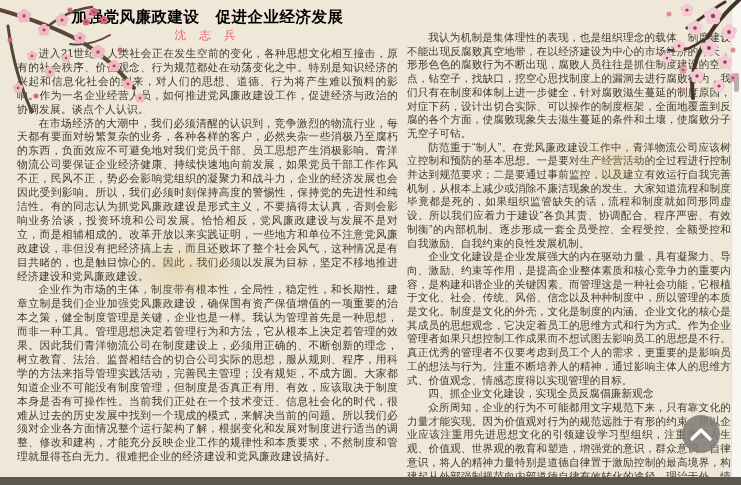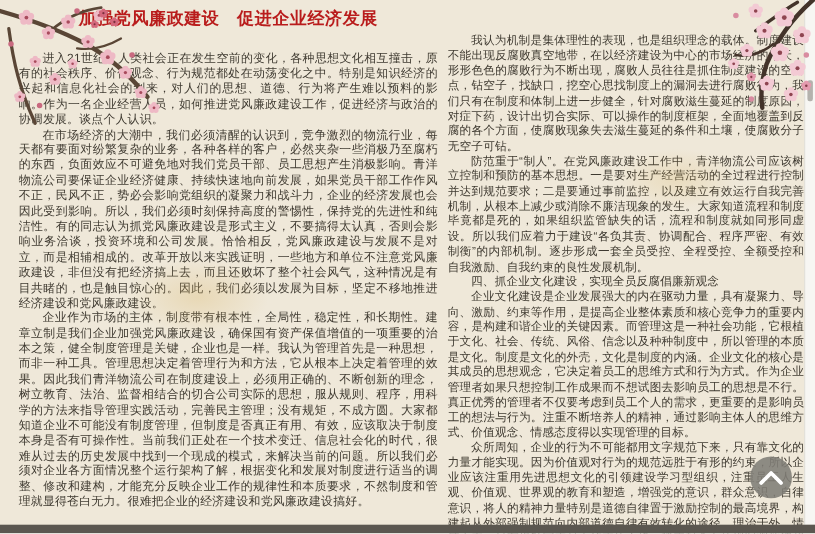--- a/index.html
+++ b/index.html
@@ -2,21 +2,21 @@
 <html><head>
 <meta charset="utf-8">
 <style>
   html,body{margin:0;padding:0;background:#ffffff;}
   .page{
     position:relative;width:741px;height:485px;background:#efe8d9;
     overflow:hidden;font-family:"Liberation Sans","DejaVu Sans",sans-serif;
   }
   .title{
     position:absolute;left:17px;top:7px;width:381px;margin:0;
-    text-align:center;font-size:15.5px;font-weight:bold;color:#b91c1c;
+    text-align:center;font-size:15.5px;font-weight:bold;color:#000000;
     letter-spacing:0.5px;white-space:nowrap;
   }
   .author{
     position:absolute;left:17px;top:28px;width:381px;text-align:center;
     font-size:11.5px;color:#e8566e;letter-spacing:5px;
   }
   .col{position:absolute;color:#3f3a31;}
   .col-left{left:17px;top:47px;width:381px;font-size:10.8px;line-height:13.9px;letter-spacing:0.2px;}
   .col-right{left:407px;top:31px;width:324px;font-size:10.6px;line-height:13.7px;letter-spacing:0.15px;}
   .para{margin:0;text-indent:2em;text-align:justify;}
@@ -121,33 +121,34 @@
     <g style="--p:#e49aae;--c:#833c48">
       <use href="#blossom" x="55.5" y="65.5" width="9" height="9"></use>
       <use href="#blossom" x="105" y="73" width="10" height="10"></use>
     </g>
     <circle cx="46" cy="14" r="2.5" fill="#d98ca0"></circle>
     <circle cx="110" cy="50" r="2.5" fill="#d98ca0"></circle>
     <circle cx="60" cy="90" r="2.5" fill="#d98ca0"></circle>
   </svg>
 
   <h1 class="title">加强党风廉政建设　促进企业经济发展</h1>
+  <div class="author">沈 志 兵</div>
 
   <div class="col col-left">
     <p class="para">进入21世纪，人类社会正在发生空前的变化，各种思想文化相互撞击，原有的社会秩序、价值观念、行为规范都处在动荡变化之中。特别是知识经济的兴起和信息化社会的到来，对人们的思想、道德、行为将产生难以预料的影响。作为一名企业经营人员，如何推进党风廉政建设工作，促进经济与政治的协调发展。谈点个人认识。</p>
     <p class="para">在市场经济的大潮中，我们必须清醒的认识到，竞争激烈的物流行业，每天都有要面对纷繁复杂的业务，各种各样的客户，必然夹杂一些消极乃至腐朽的东西，负面效应不可避免地对我们党员干部、员工思想产生消极影响。青洋物流公司要保证企业经济健康、持续快速地向前发展，如果党员干部工作作风不正，民风不正，势必会影响党组织的凝聚力和战斗力，企业的经济发展也会因此受到影响。所以，我们必须时刻保持高度的警惕性，保持党的先进性和纯洁性。有的同志认为抓党风廉政建设是形式主义，不要搞得太认真，否则会影响业务洽谈，投资环境和公司发展。恰恰相反，党风廉政建设与发展不是对立，而是相辅相成的。改革开放以来实践证明，一些地方和单位不注意党风廉政建设，非但没有把经济搞上去，而且还败坏了整个社会风气，这种情况是有目共睹的，也是触目惊心的。因此，我们必须以发展为目标，坚定不移地推进经济建设和党风廉政建设。</p>
     <p class="para">企业作为市场的主体，制度带有根本性，全局性，稳定性，和长期性。建章立制是我们企业加强党风廉政建设，确保国有资产保值增值的一项重要的治本之策，健全制度管理是关键，企业也是一样。我认为管理首先是一种思想，而非一种工具。管理思想决定着管理行为和方法，它从根本上决定着管理的效果。因此我们青洋物流公司在制度建设上，必须用正确的、不断创新的理念，树立教育、法治、监督相结合的切合公司实际的思想，服从规则、程序，用科学的方法来指导管理实践活动，完善民主管理；没有规矩，不成方圆。大家都知道企业不可能没有制度管理，但制度是否真正有用、有效，应该取决于制度本身是否有可操作性。当前我们正处在一个技术变迁、信息社会化的时代，很难从过去的历史发展中找到一个现成的模式，来解决当前的问题。所以我们必须对企业各方面情况整个运行架构了解，根据变化和发展对制度进行适当的调整、修改和建构，才能充分反映企业工作的规律性和本质要求，不然制度和管理就显得苍白无力。很难把企业的经济建设和党风廉政建设搞好。</p>
 
   </div>
 
   <div class="col col-right">
     <p class="para">我认为机制是集体理性的表现，也是组织理念的载体。制度建设不能出现反腐败真空地带，在以经济建设为中心的市场经济的今天，形形色色的腐败行为不断出现，腐败人员往往是抓住制度建设的空白点，钻空子，找缺口，挖空心思找制度上的漏洞去进行腐败行为，我们只有在制度和体制上进一步健全，针对腐败滋生蔓延的制度原因，对症下药，设计出切合实际、可以操作的制度框架，全面地覆盖到反腐的各个方面，使腐败现象失去滋生蔓延的条件和土壤，使腐败分子无空子可钻。</p>
     <p class="para">防范重于“制人”。在党风廉政建设工作中，青洋物流公司应该树立控制和预防的基本思想。一是要对生产经营活动的全过程进行控制并达到规范要求；二是要通过事前监控，以及建立有效运行自我完善机制，从根本上减少或消除不廉洁现象的发生。大家知道流程和制度毕竟都是死的，如果组织监管缺失的话，流程和制度就如同形同虚设。所以我们应着力于建设“各负其责、协调配合、程序严密、有效制衡”的内部机制。逐步形成一套全员受控、全程受控、全额受控和自我激励、自我约束的良性发展机制。</p>
+    <p class="para">企业文化建设是企业发展强大的内在驱动力量，具有凝聚力、导向、激励、约束等作用，是提高企业整体素质和核心竞争力的重要内容，是构建和谐企业的关键因素。而管理这是一种社会功能，它根植于文化、社会、传统、风俗、信念以及种种制度中，所以管理的本质是文化。制度是文化的外壳，文化是制度的内涵。企业文化的核心是其成员的思想观念，它决定着员工的思维方式和行为方式。作为企业管理者如果只想控制工作成果而不想试图去影响员工的思想是不行。真正优秀的管理者不仅要考虑到员工个人的需求，更重要的是影响员工的想法与行为。注重不断培养人的精神，通过影响主体人的思维方式、价值观念、情感态度得以实现管理的目标。</p>
     <p class="para">四、抓企业文化建设，实现全员反腐倡廉新观念</p>
-    <p class="para">企业文化建设是企业发展强大的内在驱动力量，具有凝聚力、导向、激励、约束等作用，是提高企业整体素质和核心竞争力的重要内容，是构建和谐企业的关键因素。而管理这是一种社会功能，它根植于文化、社会、传统、风俗、信念以及种种制度中，所以管理的本质是文化。制度是文化的外壳，文化是制度的内涵。企业文化的核心是其成员的思想观念，它决定着员工的思维方式和行为方式。作为企业管理者如果只想控制工作成果而不想试图去影响员工的思想是不行。真正优秀的管理者不仅要考虑到员工个人的需求，更重要的是影响员工的想法与行为。注重不断培养人的精神，通过影响主体人的思维方式、价值观念、情感态度得以实现管理的目标。</p>
     <p class="para">众所周知，企业的行为不可能都用文字规范下来，只有靠文化的力量才能实现。因为价值观对行为的规范远胜于有形的约束，所以企业应该注重用先进思想文化的引领建设学习型组织，注重员工人生观、价值观、世界观的教育和塑造，增强党的意识，群众意识，自律意识，将人的精神力量特别是道德自律置于激励控制的最高境界，构建起从外部强制规范向内部道德自律有效转化的途径。理治于外，情感于内，只有提升完善员工的主体人格，建立起全面体现客观他律和主观自律的民主机制，为反腐倡廉工作筑起一座座坚实的城墙，才能使反腐倡廉工作更加扎实有长效。</p>
   </div>
 
   <button class="back-to-top">
     <svg width="26" height="18" viewBox="0 0 26 18">
       <polyline points="4,14 13,5 22,14" fill="none" stroke="#ffffff" stroke-width="3.4" stroke-linecap="round" stroke-linejoin="round"></polyline>
     </svg>
   </button>
 
   <div class="bottom-bar"></div>

